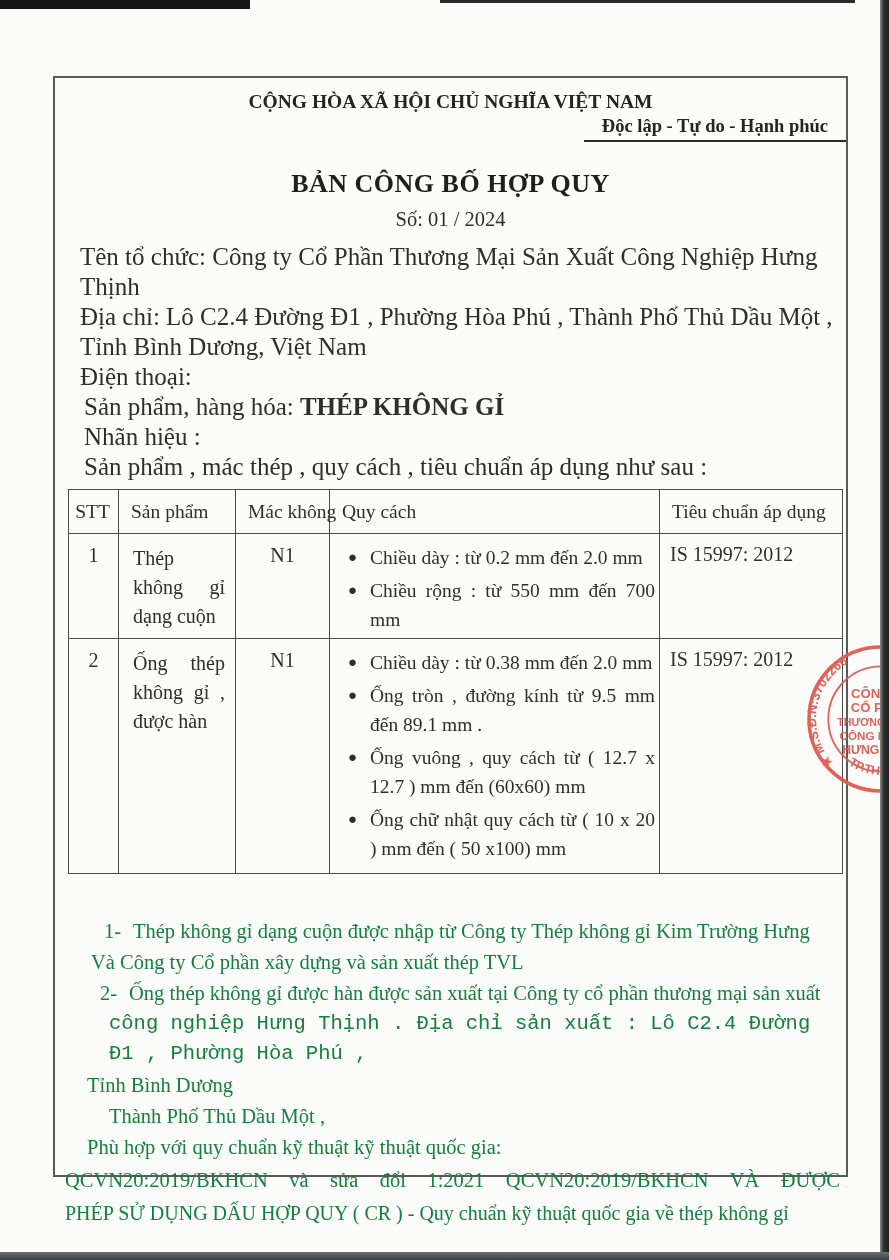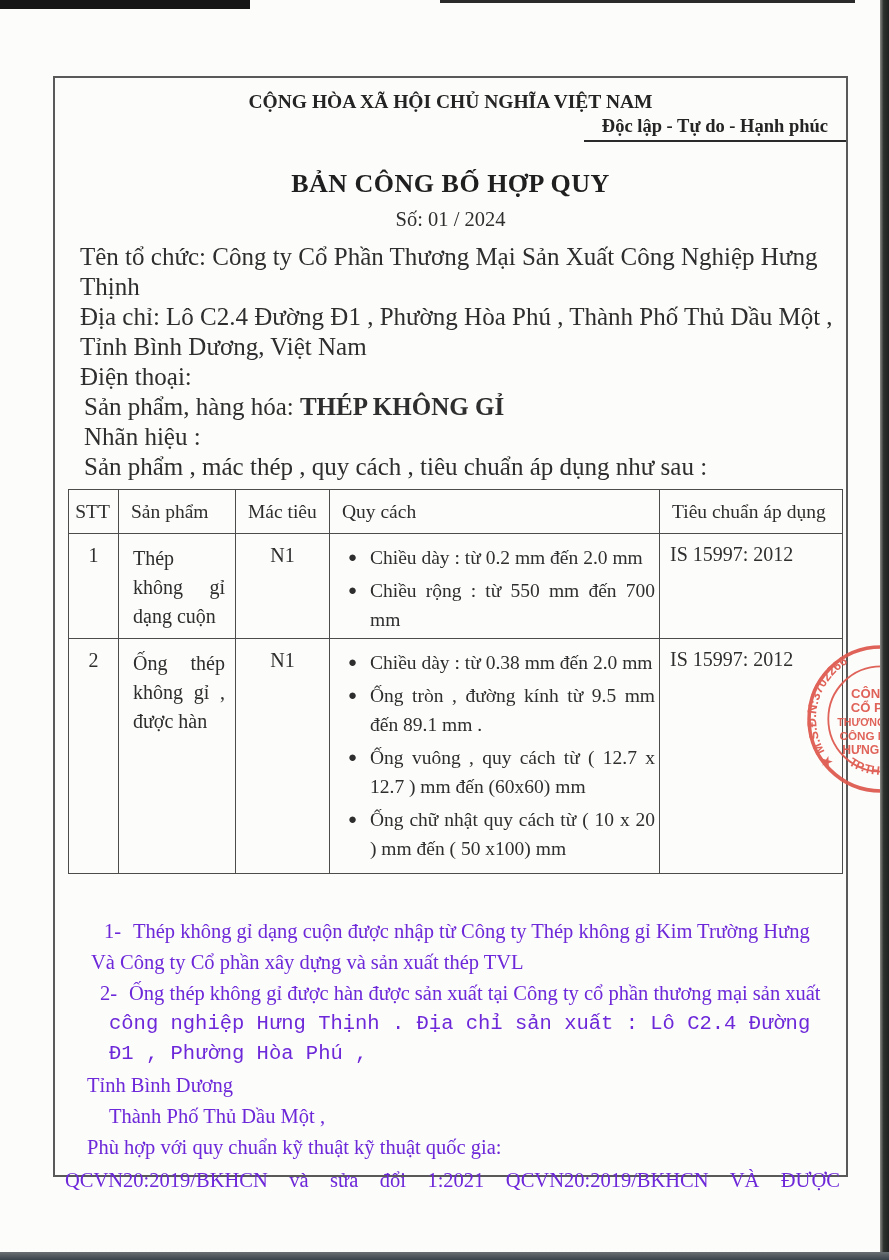--- a/index.html
+++ b/index.html
@@ -38,21 +38,21 @@
   .r2 td { height:235px; }
   td.c-stt { text-align:center; padding-top:10px; font-size:20px; }
   td.c-sp  { padding:10px 10px 0 14px; font-size:20px; text-align:justify; line-height:29px; }
   td.c-mt  { text-align:center; padding-top:10px; font-size:20px; }
   td.c-qc  { padding:9px 4px 0 16px; }
   td.c-tc  { padding:9px 4px 0 10px; font-size:20px; }
   .qc-item { display:flex; margin-bottom:4px; line-height:29px; }
   .blt { width:24px; flex:0 0 24px; font-size:15px; line-height:29px; text-align:left; padding-left:2px; }
   .qc-txt { flex:1; font-size:19.5px; text-align:justify; }
 
-  .notes { margin-top:42px; font-size:20.5px; line-height:30px; color:#6d28d9; }
+  .notes { margin-top:42px; font-size:20.5px; line-height:30px; color:#15803d; }
   .notes .line { margin-bottom:1px; }
   .marker { display:inline-block; width:29px; }
   .n1l1 { margin-left:49px; }
   .n1l2 { margin-left:36px; }
   .n2l1 { margin-left:45px; }
   .n2l2 { margin-left:54px;font-family:Liberation Mono, monospace; }
   .n2l3 { margin-left:54px; }
   .prov { margin-left:32px; margin-top:1px; }
   .conf { margin-left:32px; margin-top:1px; }
   .std1 { margin:2px 6px 0 10px; text-align:justify; text-align-last:justify; line-height:32px; }
@@ -94,21 +94,21 @@
           <col class="c1">
           <col class="c2">
           <col class="c3">
           <col class="c4">
           <col class="c5">
         </colgroup>
       <tbody>
           <tr>
         <th class="th-stt">STT</th>
         <th>Sản phẩm</th>
-        <th>Mác tiêu</th>
+        <th>Mác không</th>
         <th>Quy cách</th>
         <th>Tiêu chuẩn áp dụng</th>
       </tr>
       <tr class="r1">
         <td class="c-stt">1</td>
         <td class="c-sp">Thép không gỉ dạng cuộn</td>
         <td class="c-mt">N1</td>
         <td class="c-qc">
           <div>
 
@@ -156,20 +156,21 @@
 
     <div class="notes">
       <div class="line n1l1"><span class="marker">1-</span><span>Thép không gỉ dạng cuộn được nhập từ Công ty Thép không gỉ Kim Trường Hưng</span></div>
       <div class="line n1l2">Và Công ty Cổ phần xây dựng và sản xuất thép TVL</div>
       <div class="line n2l1"><span class="marker">2-</span><span>Ống thép không gỉ được hàn được sản xuất tại Công ty cổ phần thương mại sản xuất</span></div>
       <div class="line n2l2">công nghiệp Hưng Thịnh . Địa chỉ sản xuất : Lô C2.4 Đường Đ1 , Phường Hòa Phú ,</div>
       <div class="line prov">Tỉnh Bình Dương</div>
       <div class="line n2l3">Thành Phố Thủ Dầu Một ,</div>
       <div class="line conf">Phù hợp với quy chuẩn kỹ thuật kỹ thuật quốc gia:</div>
       <div class="line std1">QCVN20:2019/BKHCN và sửa đổi 1:2021 QCVN20:2019/BKHCN VÀ ĐƯỢC</div>
+      <div class="line std2">PHÉP SỬ DỤNG DẤU HỢP QUY ( CR ) -  Quy chuẩn kỹ thuật quốc gia về thép không gỉ</div>
     </div>
   </div>
 
   <svg class="stamp" width="152" height="152" viewBox="0 0 150 150">
     <defs>
       <path id="arcT" d="M 29.7,120.3 A 64,64 0 0 1 120.3,29.7"></path>
       <path id="arcB" d="M 36.1,113.9 A 55,55 0 0 0 113.9,113.9"></path>
     </defs>
     <circle cx="75" cy="75" r="71" fill="none" stroke="#de584d" stroke-width="3.5"></circle>
     <circle cx="75" cy="75" r="52" fill="none" stroke="#de584d" stroke-width="1.8"></circle>

